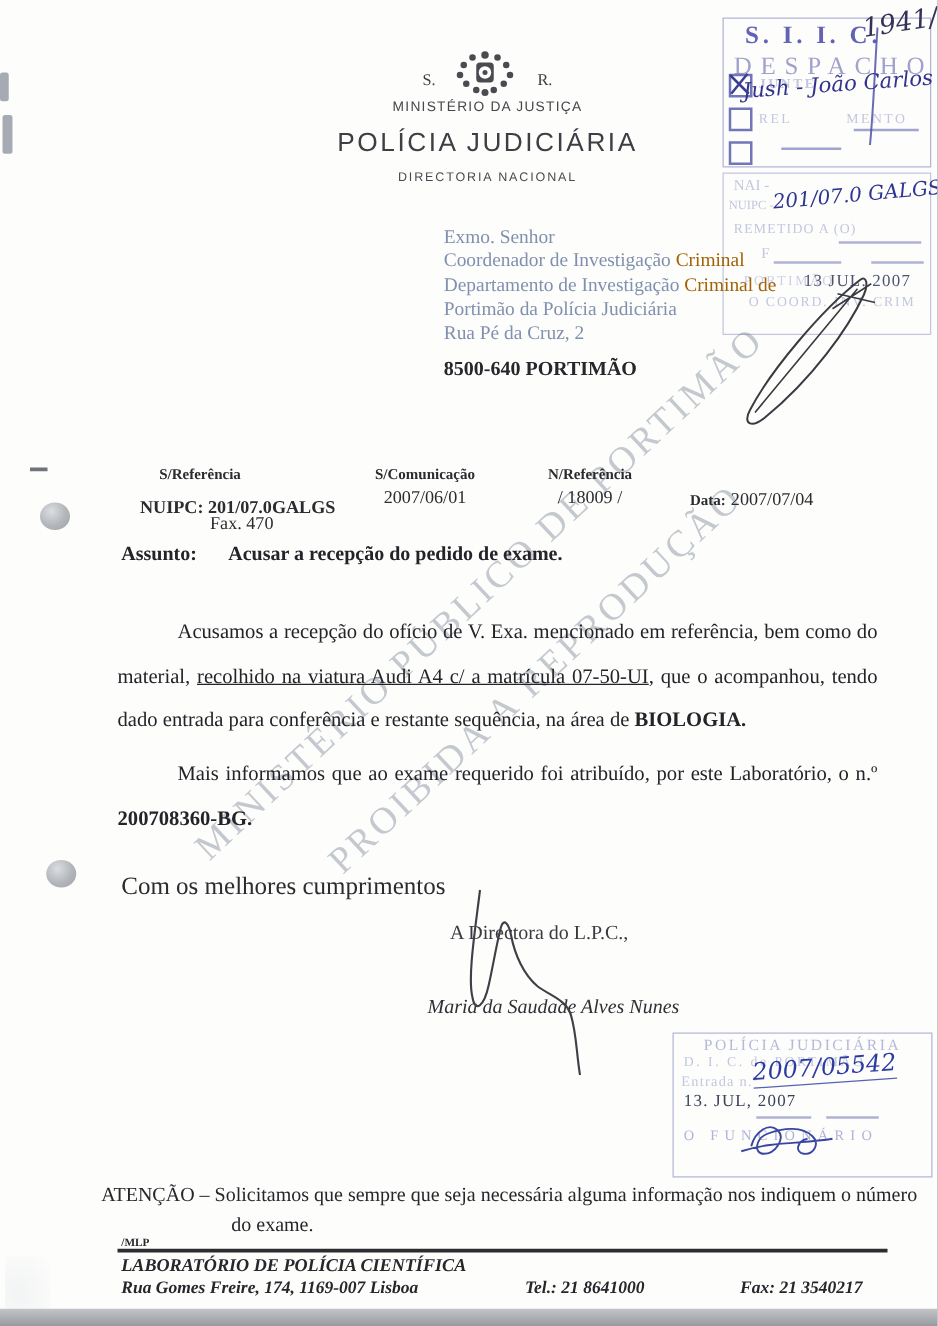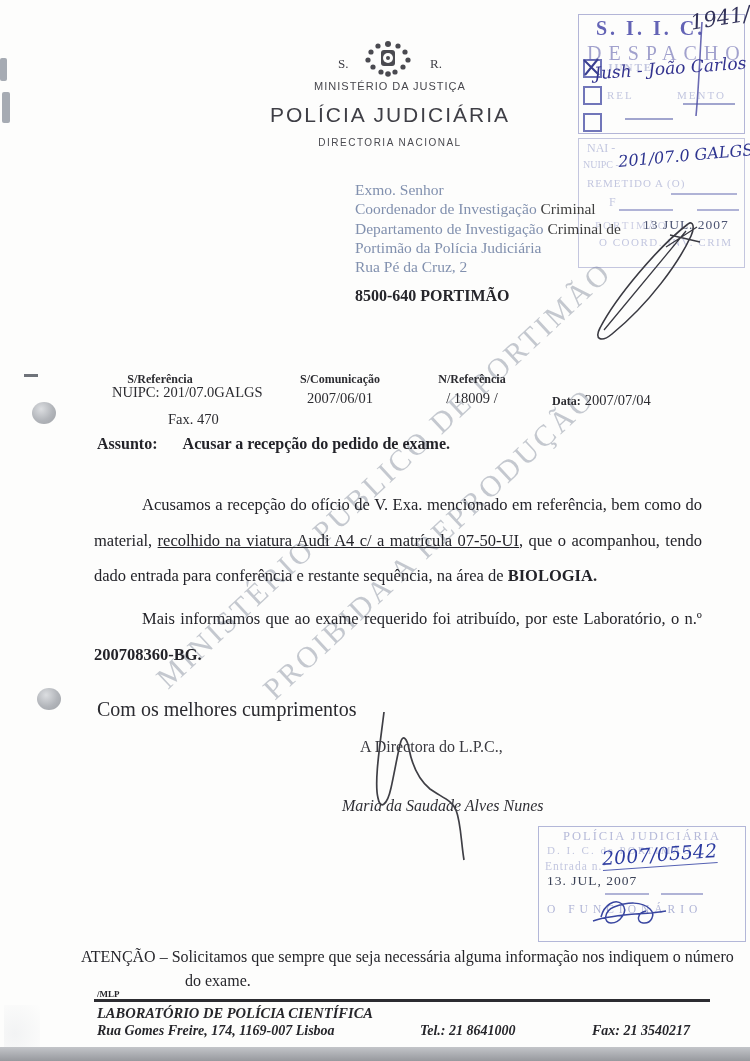--- a/index.html
+++ b/index.html
@@ -29,21 +29,21 @@
   
   .stamp{border:1.5px solid rgba(105,110,178,0.5);}
   .stamp-txt{color:rgba(100,106,175,0.75);font-family:"Liberation Serif", serif;}
   .faint{color:rgba(122,130,188,0.45);}
   .checkbox{width:15px;height:15px;border:2px solid rgba(78,84,168,0.8);background:transparent;}
   .hline{height:1.5px;background:rgba(100,106,175,0.6);}
   .hand{font-style:italic;color:#33338f;font-family:"DejaVu Serif", serif;}
 
   
   .addr{font-size:15.5px;line-height:19.3px;color:#8190ae;}
-  .addr .dark{color:#404040;text-align:center;}
+  .addr .dark{color:#a16207;text-align:center;}
   .postal{font-size:16px;font-weight:bold;color:#26262b;}
 
   
   .ref-label{font-size:12px;font-weight:bold;color:#2b2b30;}
   .ref-val{font-size:14.5px;color:#2b2b30;}
 
   .subject{font-size:16px;font-weight:bold;color:#232329;}
 
   .para{width:608px;font-size:16.5px;line-height:35.5px;text-align:justify;text-indent:48px;color:#232329;}
   .u{text-decoration:underline;}
@@ -134,21 +134,21 @@
   <div class="abs addr" style="left:355px;top:180px;">
     <div class="nowrap">Exmo. Senhor</div>
     <div class="nowrap"><span>Coordenador de Investigação </span><span class="dark">Criminal</span></div>
     <div class="nowrap"><span>Departamento de Investigação </span><span class="dark">Criminal de</span></div>
     <div class="nowrap">Portimão da Polícia Judiciária</div>
     <div class="nowrap">Rua Pé da Cruz, 2</div>
   </div>
   <div class="abs postal nowrap" style="left:355px;top:287px;">8500-640 PORTIMÃO</div>
 
   <div class="abs ref-label center" style="left:100px;top:372px;width:120px;">S/Referência</div>
-  <div class="abs ref-val nowrap" style="left:112px;top:384px;">NUIPC: 201/07.0GALGS</div>
+  <div class="abs ref-val nowrap" style="left:112px;top:398px;font-weight:bold;">NUIPC: 201/07.0GALGS</div>
   <div class="abs ref-val nowrap" style="left:168px;top:411px;">Fax. 470</div>
   <div class="abs ref-label center" style="left:288px;top:372px;width:104px;">S/Comunicação</div>
   <div class="abs ref-val center" style="left:288px;top:390px;width:104px;">2007/06/01</div>
   <div class="abs ref-label center" style="left:424px;top:372px;width:96px;">N/Referência</div>
   <div class="abs ref-val center" style="left:424px;top:390px;width:96px;">/ 18009 /</div>
   <div class="abs nowrap" style="left:552px;top:391px;">
     <span class="ref-label">Data:</span>
     <span class="ref-val">2007/07/04</span>
   </div>
 

